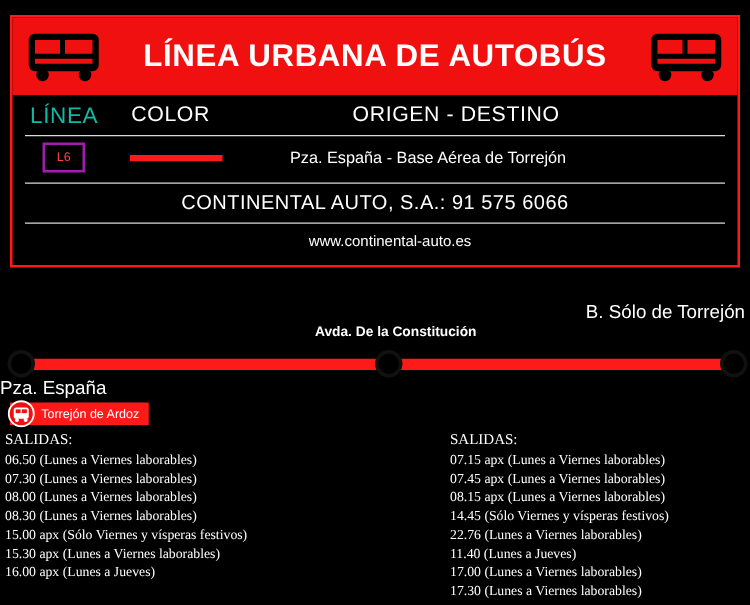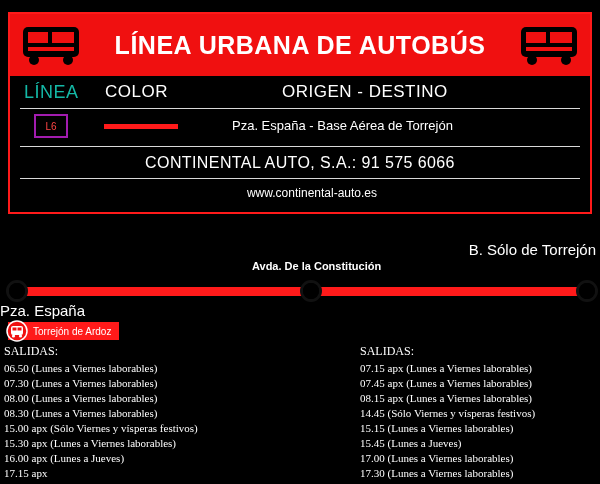--- a/index.html
+++ b/index.html
@@ -367,30 +367,29 @@
 
     <div class="dep-col left">
       <div class="dep-heading">SALIDAS:</div>
       <div class="dep-item">06.50 (Lunes a Viernes laborables)</div>
       <div class="dep-item">07.30 (Lunes a Viernes laborables)</div>
       <div class="dep-item">08.00 (Lunes a Viernes laborables)</div>
       <div class="dep-item">08.30 (Lunes a Viernes laborables)</div>
       <div class="dep-item">15.00 apx (Sólo Viernes y vísperas festivos)</div>
       <div class="dep-item">15.30 apx (Lunes a Viernes laborables)</div>
       <div class="dep-item">16.00 apx (Lunes a Jueves)</div>
-      <div class="dep-item">17.15 apx</div>
     </div>
 
     <div class="dep-col right">
       <div class="dep-heading">SALIDAS:</div>
       <div class="dep-item">07.15 apx (Lunes a Viernes laborables)</div>
       <div class="dep-item">07.45 apx (Lunes a Viernes laborables)</div>
       <div class="dep-item">08.15 apx (Lunes a Viernes laborables)</div>
       <div class="dep-item">14.45 (Sólo Viernes y vísperas festivos)</div>
-      <div class="dep-item">15.15 (Lunes a Viernes laborables)</div>
-      <div class="dep-item">15.45 (Lunes a Jueves)</div>
+      <div class="dep-item">22.76 (Lunes a Viernes laborables)</div>
+      <div class="dep-item">11.40 (Lunes a Jueves)</div>
       <div class="dep-item">17.00 (Lunes a Viernes laborables)</div>
       <div class="dep-item">17.30 (Lunes a Viernes laborables)</div>
     </div>
 
   </div>
 
 </div>
 
 </body></html>

